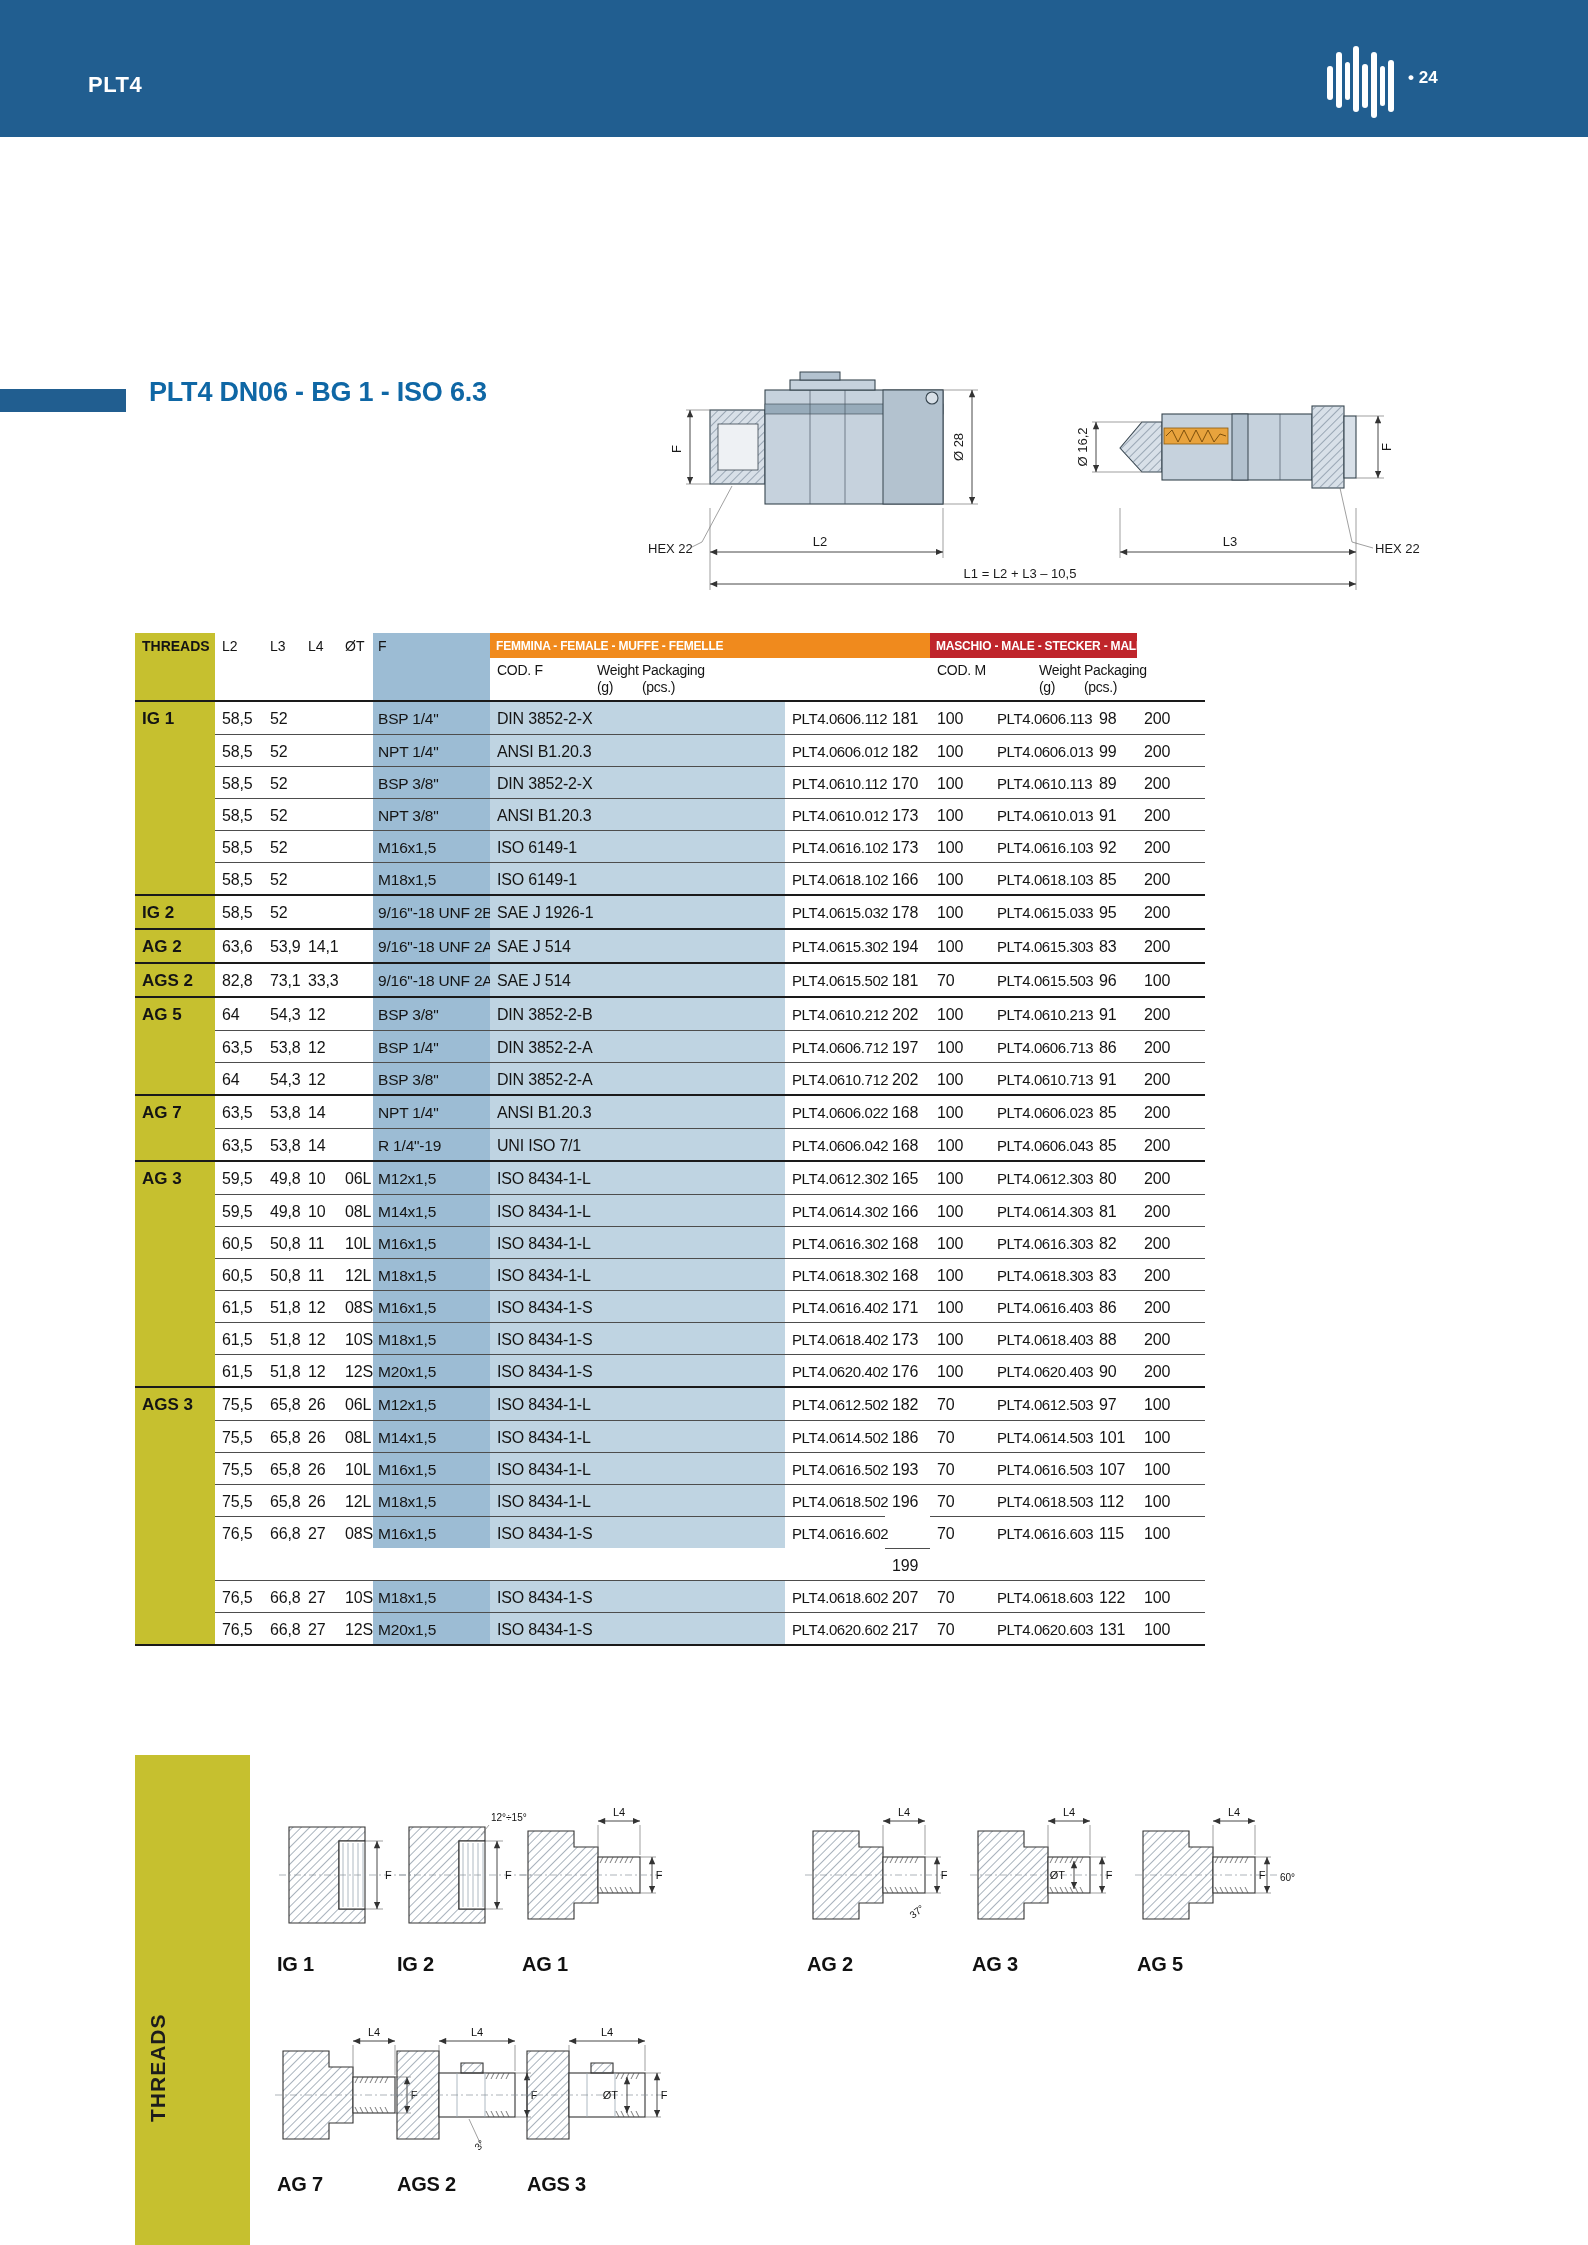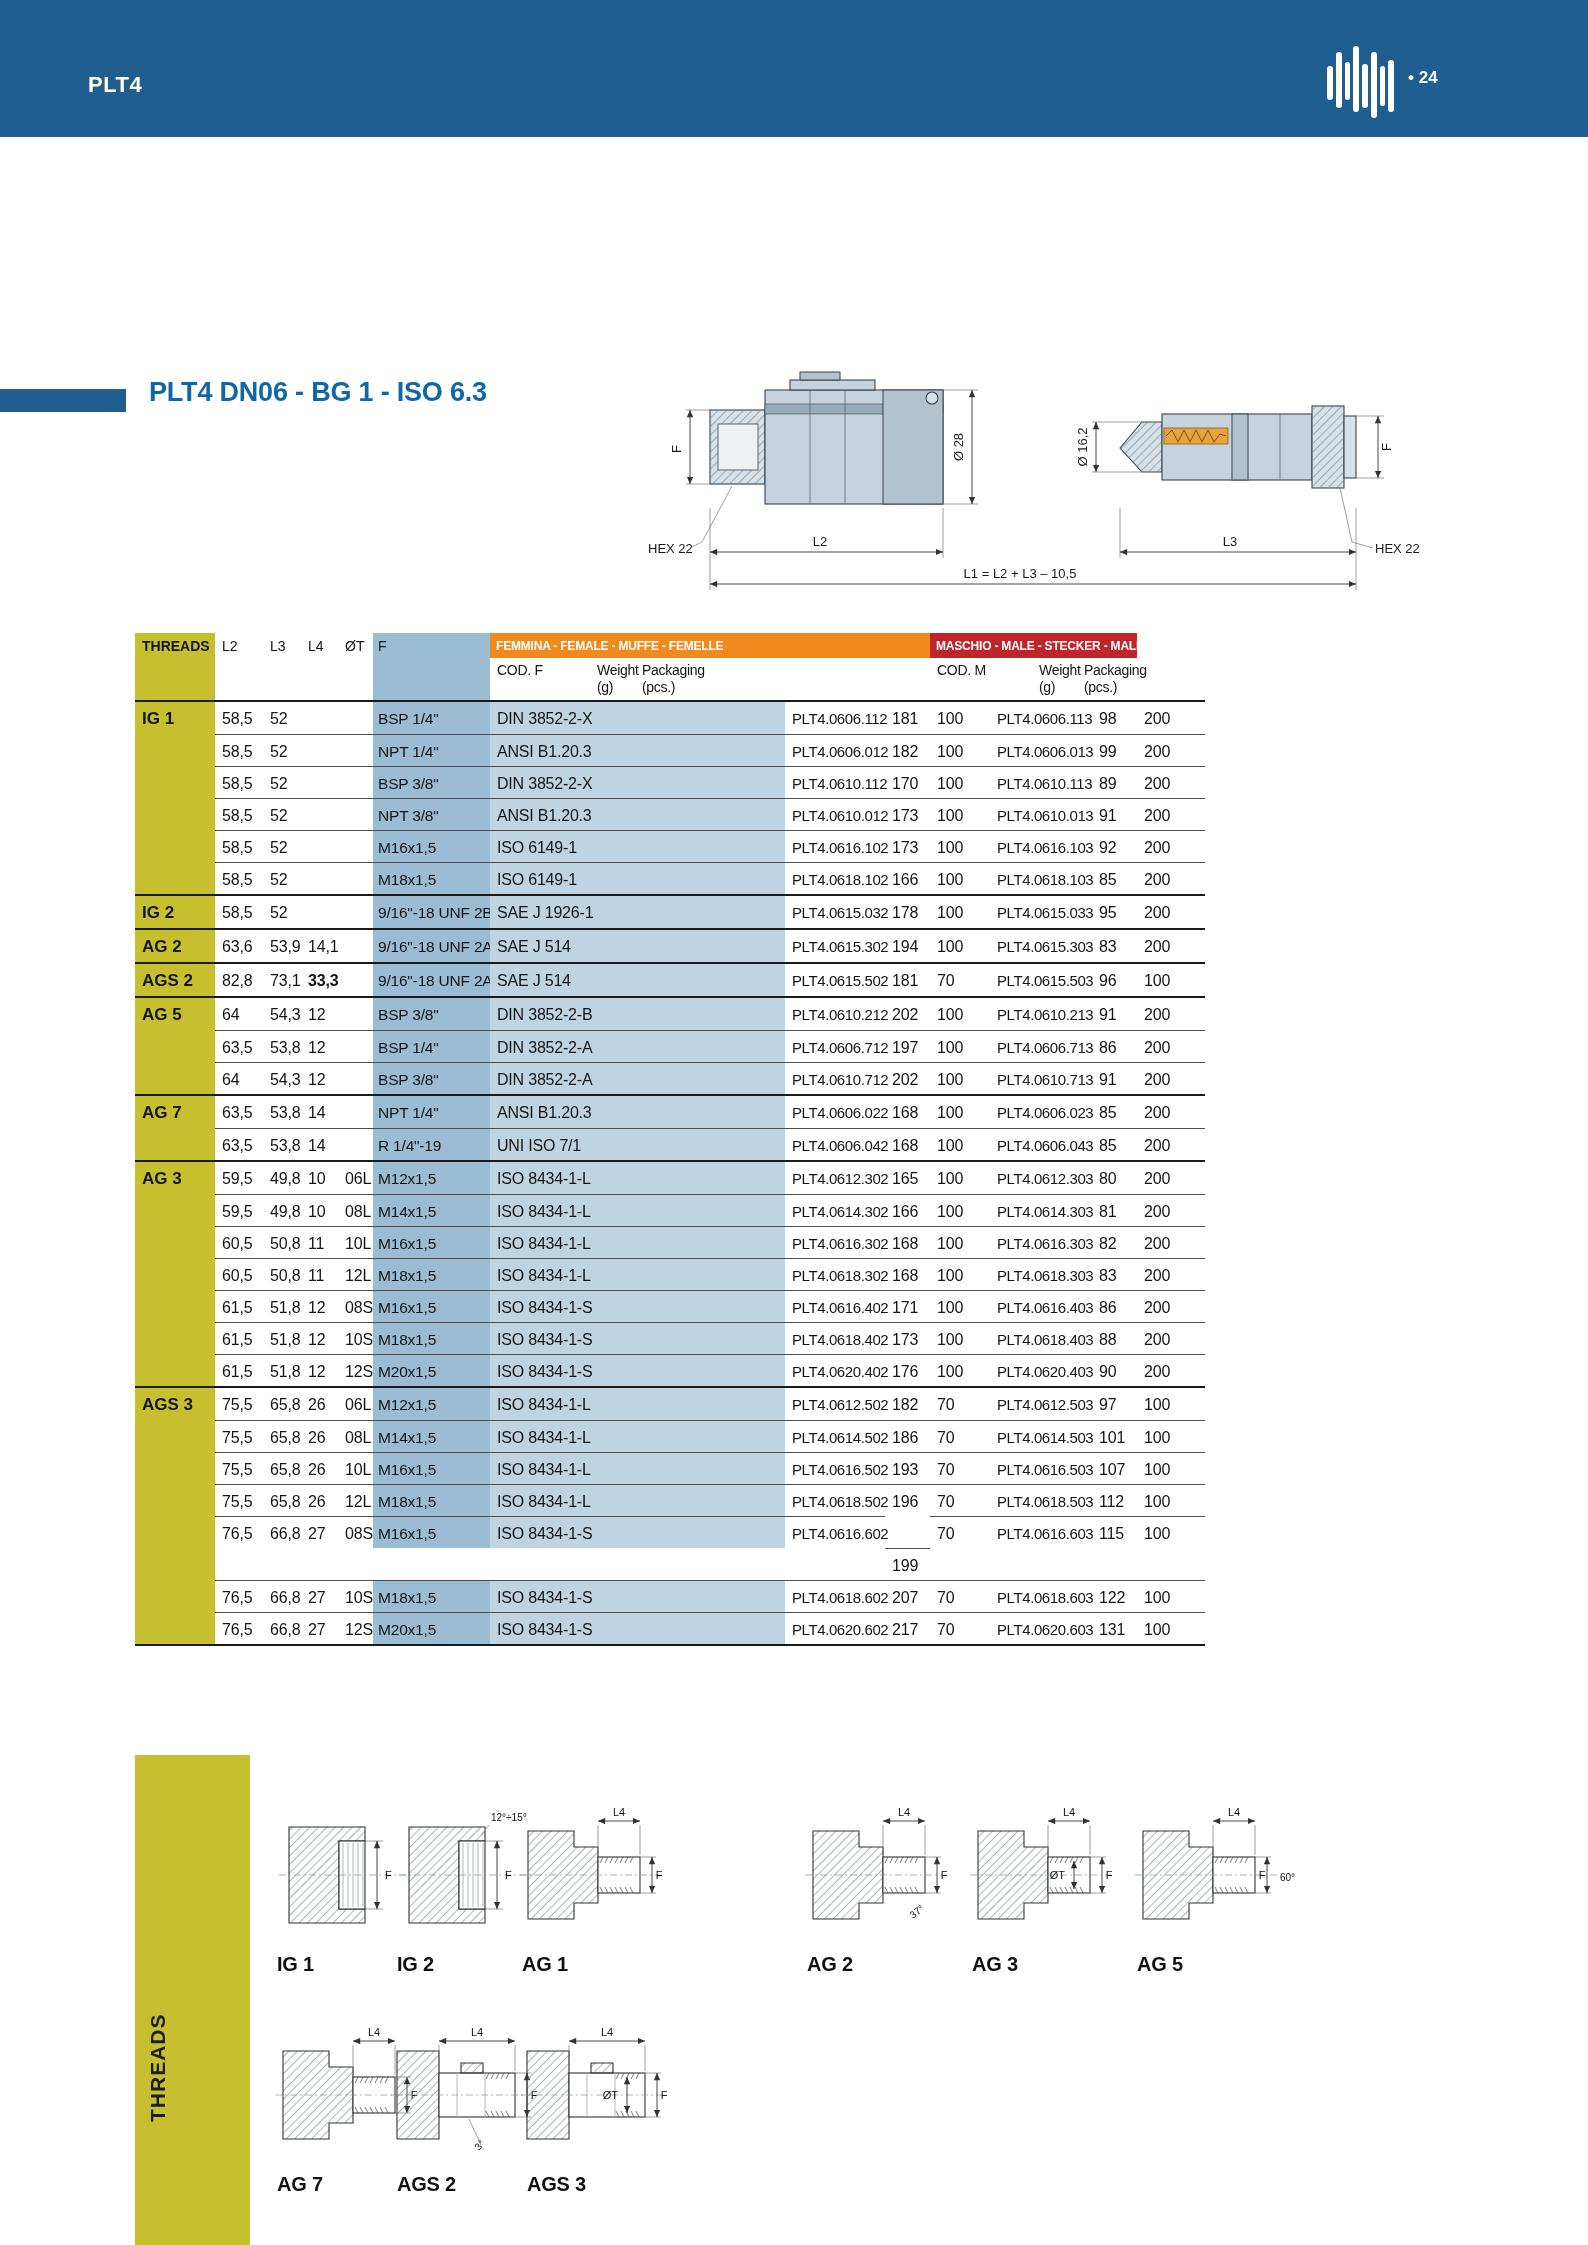--- a/index.html
+++ b/index.html
@@ -324,21 +324,21 @@
         <div class="cell" style="grid-area: 1 / 9;">194</div>
         <div class="cell" style="grid-area: 1 / 10;">100</div>
         <div class="cell c-code" style="grid-area: 1 / 11;">PLT4.0615.303</div>
         <div class="cell" style="grid-area: 1 / 12;">83</div>
         <div class="cell" style="grid-area: 1 / 13;">200</div>
       </div>
       <div class="group">
         <div class="gthreads" style="grid-area: 1 / 1 / span 1;">AGS 2</div>
         <div class="cell" style="grid-area: 1 / 2;">82,8</div>
         <div class="cell" style="grid-area: 1 / 3;">73,1</div>
-        <div class="cell" style="grid-area: 1 / 4; font-weight: bold;">33,3</div>
+        <div class="cell" style="grid-area: 1 / 4;">33,3</div>
         <div class="cell" style="grid-area: 1 / 5;"></div>
         <div class="cell c-f" style="grid-area: 1 / 6;">9/16"-18 UNF 2A</div>
         <div class="cell c-std" style="grid-area: 1 / 7;">SAE J 514</div>
         <div class="cell c-code" style="grid-area: 1 / 8;">PLT4.0615.502</div>
         <div class="cell" style="grid-area: 1 / 9;">181</div>
         <div class="cell" style="grid-area: 1 / 10;">70</div>
         <div class="cell c-code" style="grid-area: 1 / 11;">PLT4.0615.503</div>
         <div class="cell" style="grid-area: 1 / 12;">96</div>
         <div class="cell" style="grid-area: 1 / 13;">100</div>
       </div>

